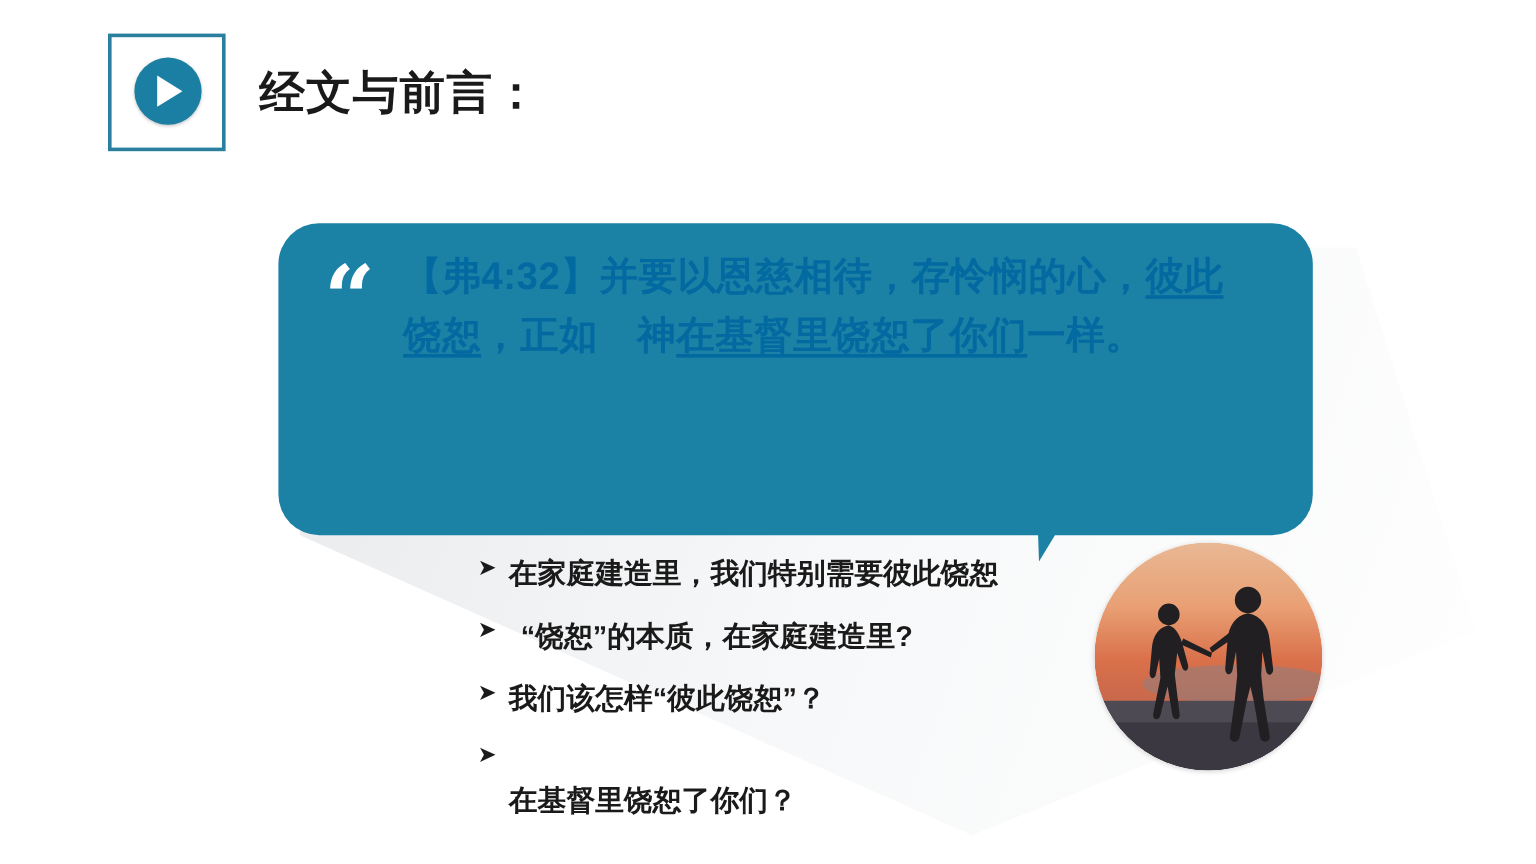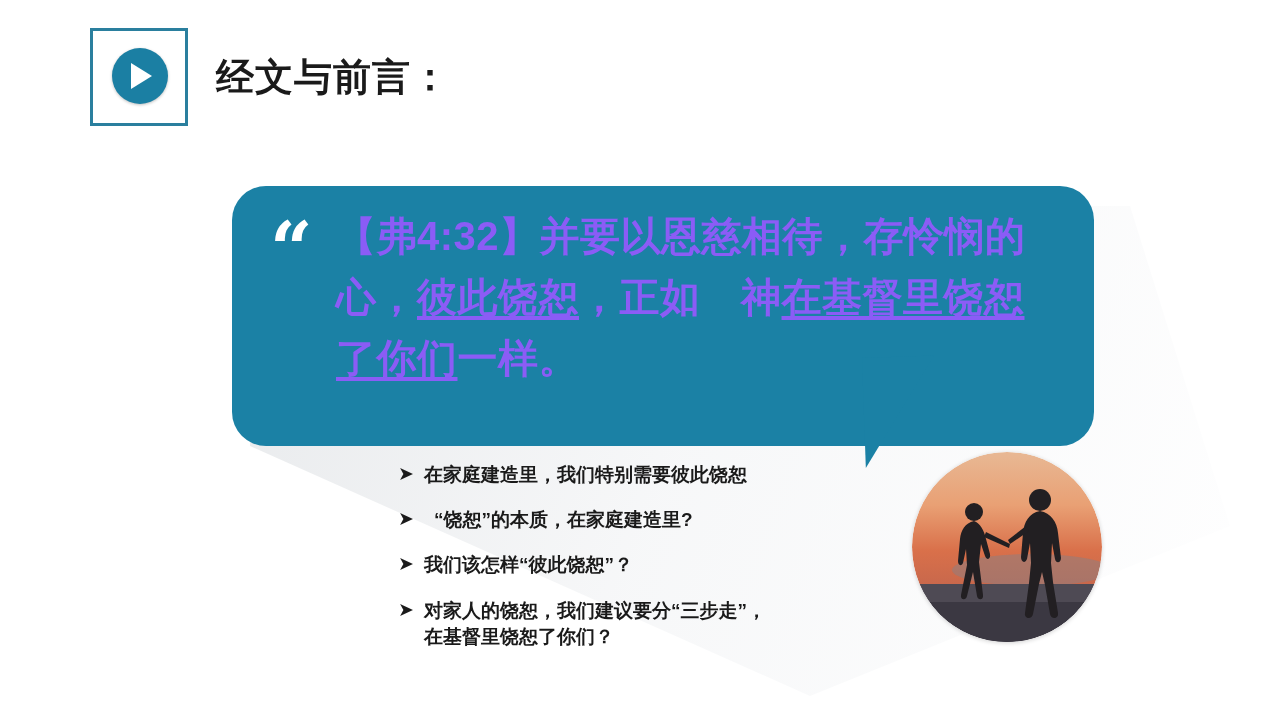--- a/index.html
+++ b/index.html
@@ -110,24 +110,24 @@
     line-height: 1;
     font-weight: bold;
     color: #ffffff;
     z-index: 3;
   }
   .bubble-text {
     position: absolute;
     left: 336px;
     top: 206px;
     width: 700px;
-    font-size: 40px;
+    font-size: 32px;
     font-weight: bold;
     line-height: 1.52;
-    color: #8b5cf6;
+    color: #0369a1;
     z-index: 3;
     letter-spacing: 0.5px;
   }
   .bubble-text .u {
     text-decoration: underline;
     text-underline-offset: 5px;
   }
 
   
   .bullets {
@@ -145,21 +145,21 @@
   .bullet-icon {
     flex: 0 0 auto;
     width: 26px;
     font-size: 19px;
     color: #1a1a1a;
     line-height: 1.3;
     text-align: left;
   }
   .bullet-text {
     flex: 1 1 auto;
-    font-size: 19px;
+    font-size: 24px;
     font-weight: bold;
     color: #1a1a1a;
     line-height: 1.38;
   }
   .bullet-indent {
     padding-left: 10px;
   }
 
   
   .photo {
@@ -210,21 +210,21 @@
   </div>
 
   <div class="bullet-row">
     <span class="bullet-icon">➤</span>
     <span class="bullet-text">我们该怎样“彼此饶恕”？</span>
   </div>
 
   <div class="bullet-row">
     <span class="bullet-icon">➤</span>
     <span class="bullet-text">
-      <span>对家人的饶恕，我们建议要分“三步走”，</span><br>
+      <br>
       <span>在基督里饶恕了你们？</span>
     </span>
   </div>
 
 </div>
 
 <div class="photo">
   <svg width="190" height="190" viewBox="0 0 190 190" xmlns="http://www.w3.org/2000/svg" aria-hidden="true">
     <defs>
       <linearGradient id="skyGrad" x1="0" y1="0" x2="0" y2="1">

